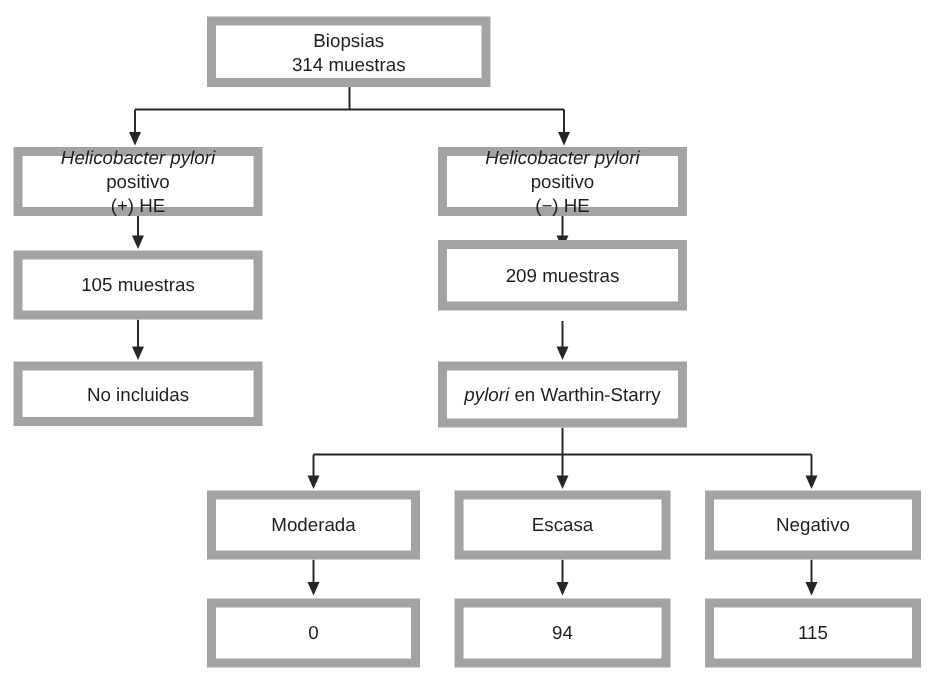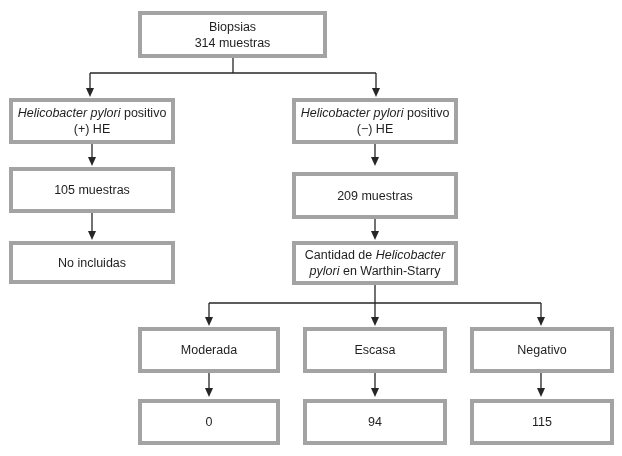--- a/index.html
+++ b/index.html
@@ -14,37 +14,37 @@
   }
   svg.connectors {
     position: absolute;
     left: 0; top: 0;
     width: 622px; height: 456px;
   }
   .node {
     position: absolute;
     box-sizing: border-box;
     background: #ffffff;
-    border: 4px solid #a3a3a3;
+    border: 6px solid #a3a3a3;
     display: flex;
     flex-direction: column;
     align-items: center;
     justify-content: center;
     text-align: center;
     font-size: 12.5px;
     line-height: 16px;
     padding: 2px 4px;
   }
   .it { font-style: italic; text-align: center; }
   
   .n-root      { left:138px; top:11px;  width:189px; height:47px; }
   .n-left1     { left:9px;   top:98px;  width:166px; height:46px; }
   .n-right1    { left:292px; top:98px;  width:166px; height:46px; }
   .n-left2     { left:9px;   top:167px; width:166px; height:46px; }
-  .n-right2    { left:292px; top:172px; width:166px; height:47px; }
+  .n-right2    { left:292px; top:160px; width:166px; height:47px; }
   .n-left3     { left:9px;   top:241px; width:166px; height:43px; }
   .n-ws        { left:292px; top:241px; width:166px; height:44px; }
   .n-moderada  { left:138px; top:327px; width:142px; height:46px; }
   .n-escasa    { left:303px; top:327px; width:144px; height:46px; }
   .n-negativo  { left:470px; top:327px; width:144px; height:46px;text-align:center; }
   .n-val-a     { left:138px; top:399px; width:142px; height:46px; }
   .n-val-b     { left:303px; top:399px; width:144px; height:46px; }
   .n-val-c     { left:470px; top:399px; width:144px; height:46px; }
 </style>
 </head>
@@ -110,21 +110,20 @@
     <span>105 muestras</span>
   </div>
   <div class="node n-right2">
     <span>209 muestras</span>
   </div>
 
   <div class="node n-left3">
     <span>No incluidas</span>
   </div>
   <div class="node n-ws">
-    <span><span>Cantidad de </span><span class="it">Helicobacter</span></span>
     <span><span class="it">pylori</span><span> en Warthin-Starry</span></span>
   </div>
 
   <div class="node n-escasa">
     <span>Escasa</span>
   </div>
   <div class="node n-moderada">
     <span>Moderada</span>
   </div>
   <div class="node n-negativo">

